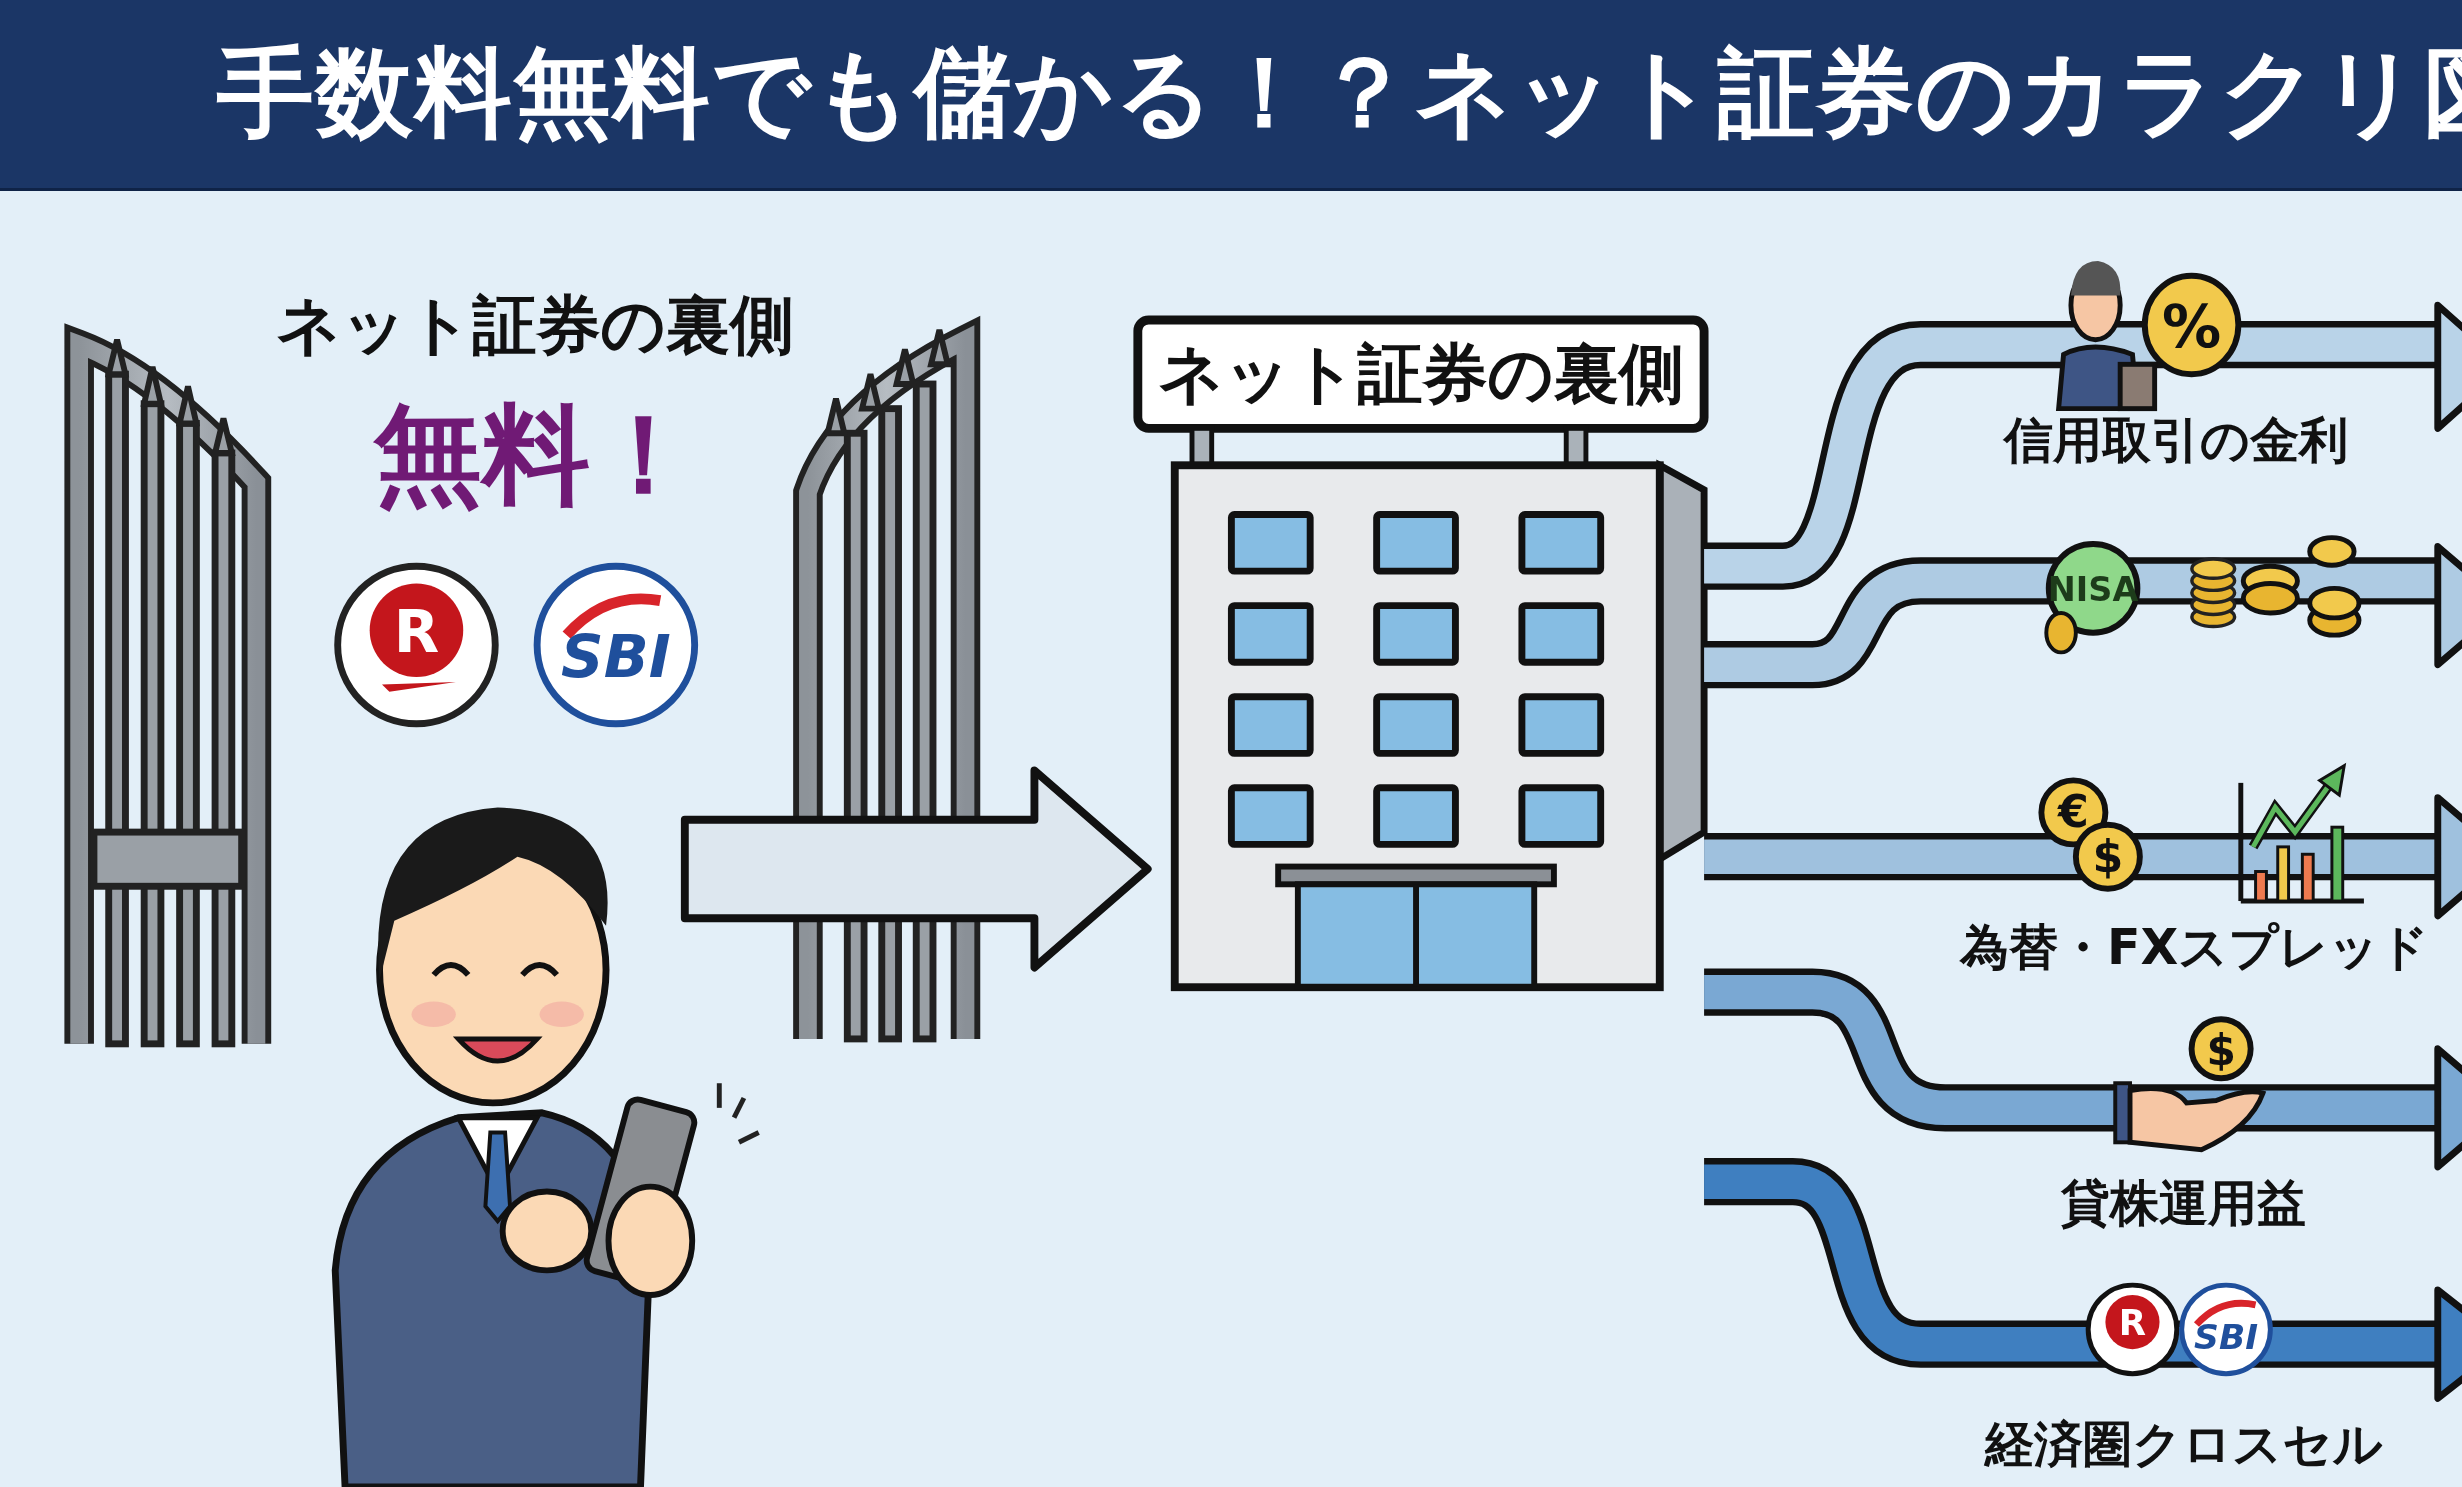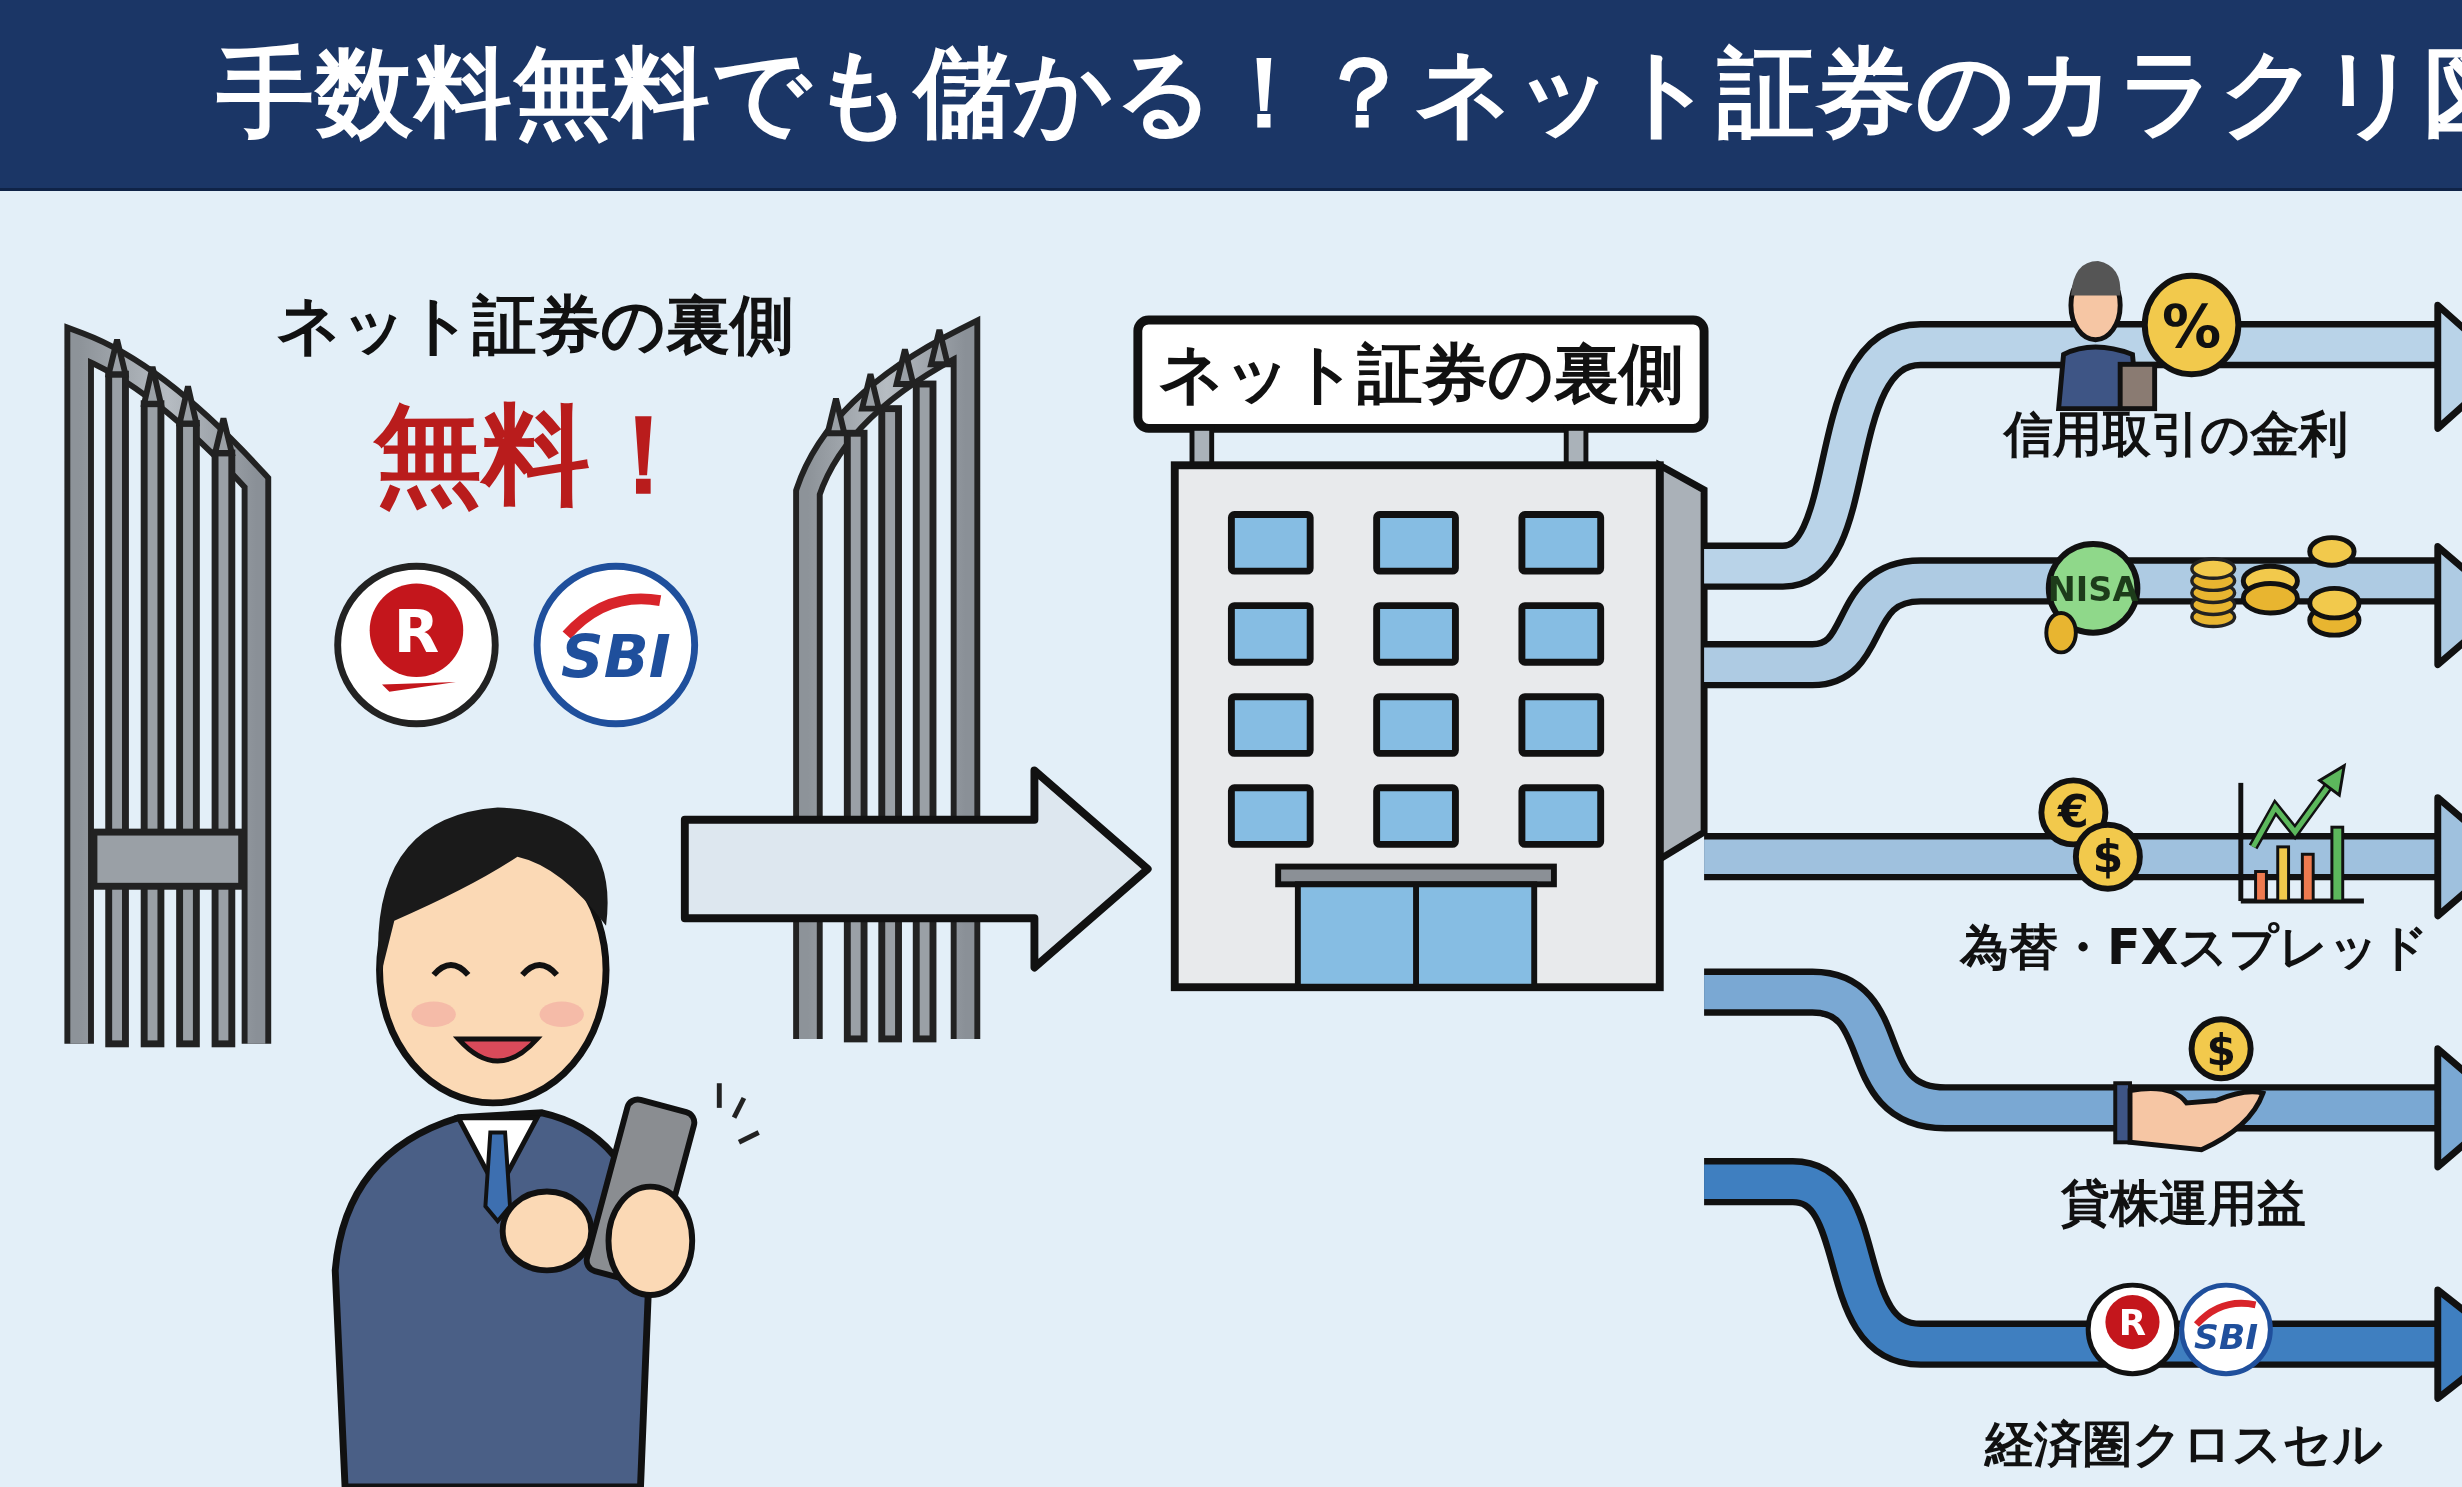--- a/index.html
+++ b/index.html
@@ -273,20 +273,20 @@
     <rect x="5190" y="2910" width="120" height="30" fill="#a7adb3" stroke="#111" stroke-width="8"></rect>
   </g>
   <g>
     <rect x="5455" y="2745" width="100" height="200" rx="16" fill="#8a8d91" stroke="#111" stroke-width="8"></rect>
     <rect x="5468" y="2772" width="74" height="145" fill="#b5d7ef"></rect>
   </g>
 </svg>
 
   
   <div class="label" style="left:276px; top:91px; font-size:64px;">ネット証券の裏側</div>
-  <div class="label" style="left:374px; top:192px; font-size:108px; color:#b91c1c;">無料！</div>
-
-  <div class="label" style="left:2004px; top:211px; font-size:49px;text-align:right;">信用取引の金利</div>
+  <div class="label" style="left:374px; top:192px; font-size:108px; color:#701a75;">無料！</div>
+
+  <div class="label" style="left:2004px; top:217px; font-size:49px;text-align:right;">信用取引の金利</div>
   <div class="label" style="left:1960px; top:724px; font-size:49px;">為替・FXスプレッド</div>
   <div class="label" style="left:1985px; top:1221px; font-size:49px;">経済圏クロスセル</div>
   <div class="label" style="left:2061px; top:980px; font-size:49px;">貸株運用益</div>
 </div>
 
 
 </body></html>

